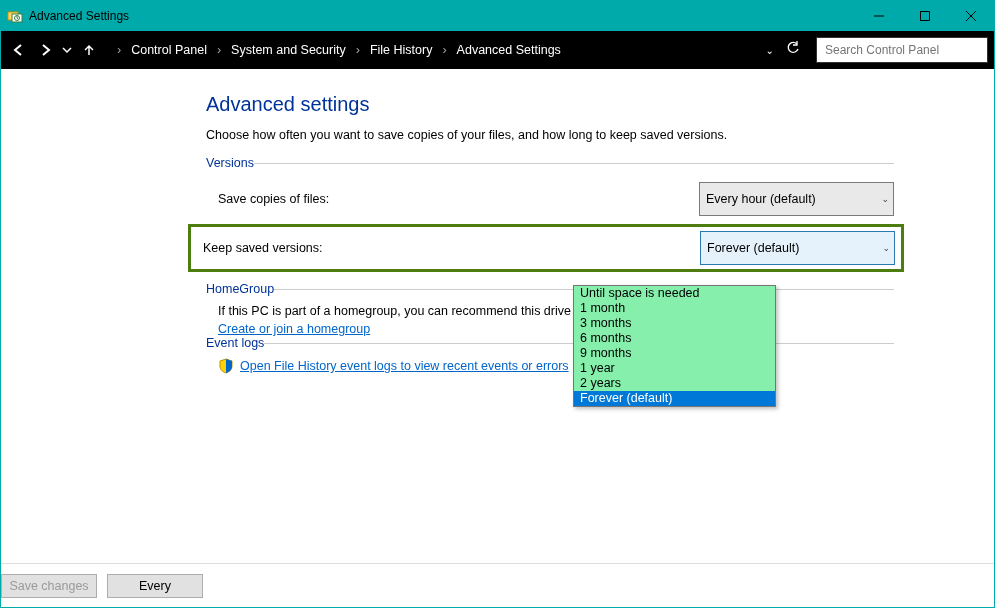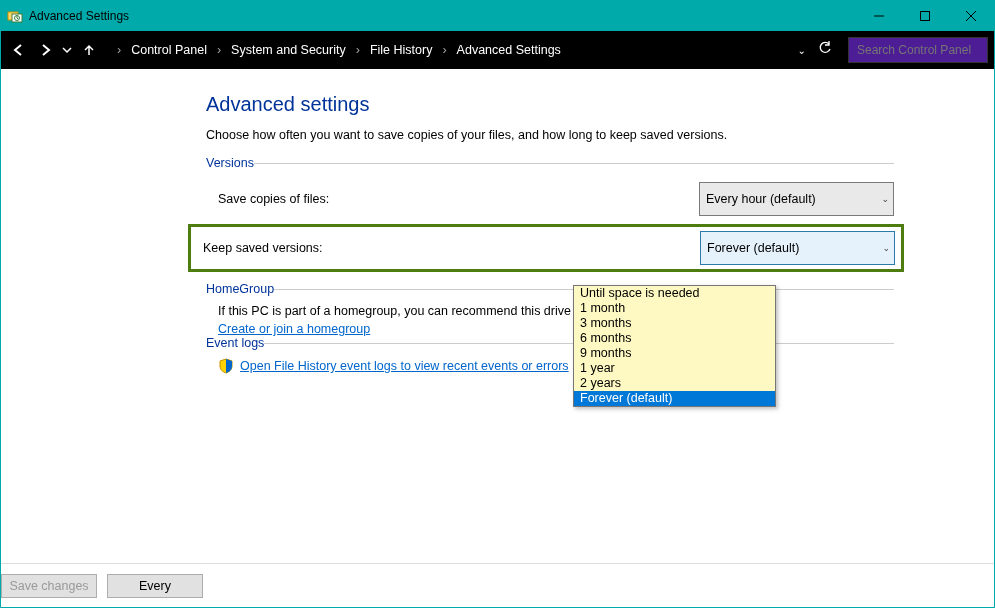--- a/index.html
+++ b/index.html
@@ -9,39 +9,39 @@
   .titlebar .icon { width: 16px; height: 16px; margin: 0 6px; }
   .titlebar .title { color: #000; font-size: 12px; flex: 1; }
   .winbtns { display: flex; }
   .winbtn { width: 46px; height: 30px; display: flex; align-items: center; justify-content: center; color: #000; }
   .navbar { height: 38px; background: #000; display: flex; align-items: center; padding: 0 6px; gap: 2px; }
   .navbtn { width: 24px; height: 24px; display: flex; align-items: center; justify-content: center; color: #fff; }
   .crumbs { flex: 1; display: flex; align-items: center; gap: 2px; margin-left: 10px; font-size: 12.5px; color: #fff; }
   .crumb { padding: 2px 4px; }
   .crumb-sep { color: #aaa; padding: 0 4px; }
   .crumb-right { display: flex; align-items: center; gap: 12px; margin-right: 8px; }
-  .search { width: 140px; height: 26px; background: #4c1d95; border: 1px solid #333; display: flex; align-items: center; padding: 4px 8px; margin-left:6px; }
+  .search { width: 172px; height: 26px; background: #ffffff; border: 1px solid #333; display: flex; align-items: center; padding: 4px 8px; margin-left:6px; }
   .search input { background: transparent; border: none; color: #888; font-size: 12px; outline: none; flex: 1; }
   .content { flex: 1; background: #fff; position: relative; overflow: hidden; }
   .main { position: absolute; left: 205px; top: 24px; right: 100px; }
   .page-title { color: #003399; font-size: 20px; font-weight: 400; margin-bottom: 12px; }
   .desc { font-size: 12.5px; color: #000; margin-bottom: 14px; }
   .section-head { color: #003399; font-size: 12.5px; display: flex; align-items: center; margin-bottom: 8px; }
   .section-head .line { flex: 1; height: 1px; background: #ccc; }
   .row { display: flex; align-items: center; padding: 4px 0 4px 12px; margin-bottom: 4px; }
   .row-label { font-size: 12.5px; flex: 1; }
   .dropdown { width: 195px; height: 22px; border: 1px solid #7a7a7a; background: #e9e9e9; display: flex; align-items: center; padding: 16px 6px; font-size: 12.5px; position: relative; }
   .dropdown .dd-arrow { position: absolute; right: 4px; font-size: 9px; color: #444; }
   .dropdown.open { background: #e6f2fb; border-color: #2a7ab0; }
   .highlight-row { border: 3px solid #4d7c0f; padding: 4px 6px 4px 12px; margin-left:-18px; margin-right:-10px; margin-bottom:0;gap:15px; }
   .body-text { font-size: 12.5px; padding-left: 12px; margin-bottom: 4px; }
   .link { color: #0066cc; font-size: 12.5px; padding-left: 12px; display: block; }
   .link2 { color: #0066cc; font-size: 12.5px; display: inline-flex; align-items: center; gap: 6px; padding-left: 12px; }
   .shield { width: 16px; height: 16px; }
-  .dd-list { position: absolute; left: 572px; top: 216px; width: 203px; background: #fef9c3; border: 1px solid #767676; box-shadow: 2px 2px 4px rgba(0,0,0,0.25); z-index: 10; }
+  .dd-list { position: absolute; left: 572px; top: 216px; width: 203px; background: #86efac; border: 1px solid #767676; box-shadow: 2px 2px 4px rgba(0,0,0,0.25); z-index: 10; }
   .dd-item { font-size: 12.5px; padding: 0 6px; line-height: 15px; }
   .dd-item.sel { background: #0078d7; color: #fff; }
   .footer { height: 44px; border-top: 1px solid #ddd; display: flex; align-items: center; gap: 10px; padding-right: 34px; }
   .btn { min-width: 96px; height: 24px; border: 1px solid #adadad; background: #e1e1e1; font-size: 12.5px; display: flex; align-items: center; justify-content: center; }
   .btn.disabled { color: #9a9a9a; }
 </style>
 </head>
 <body>
 
 <div class="window">

